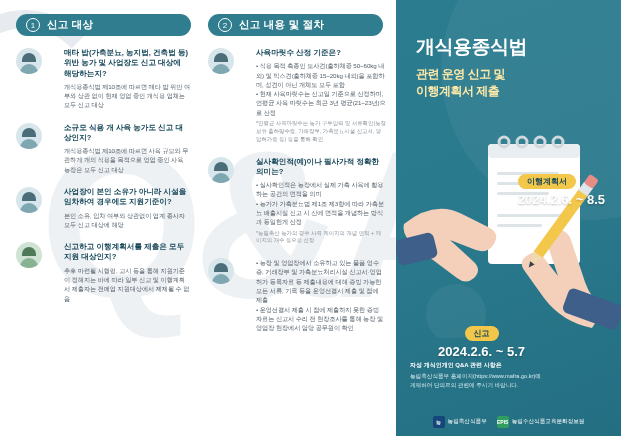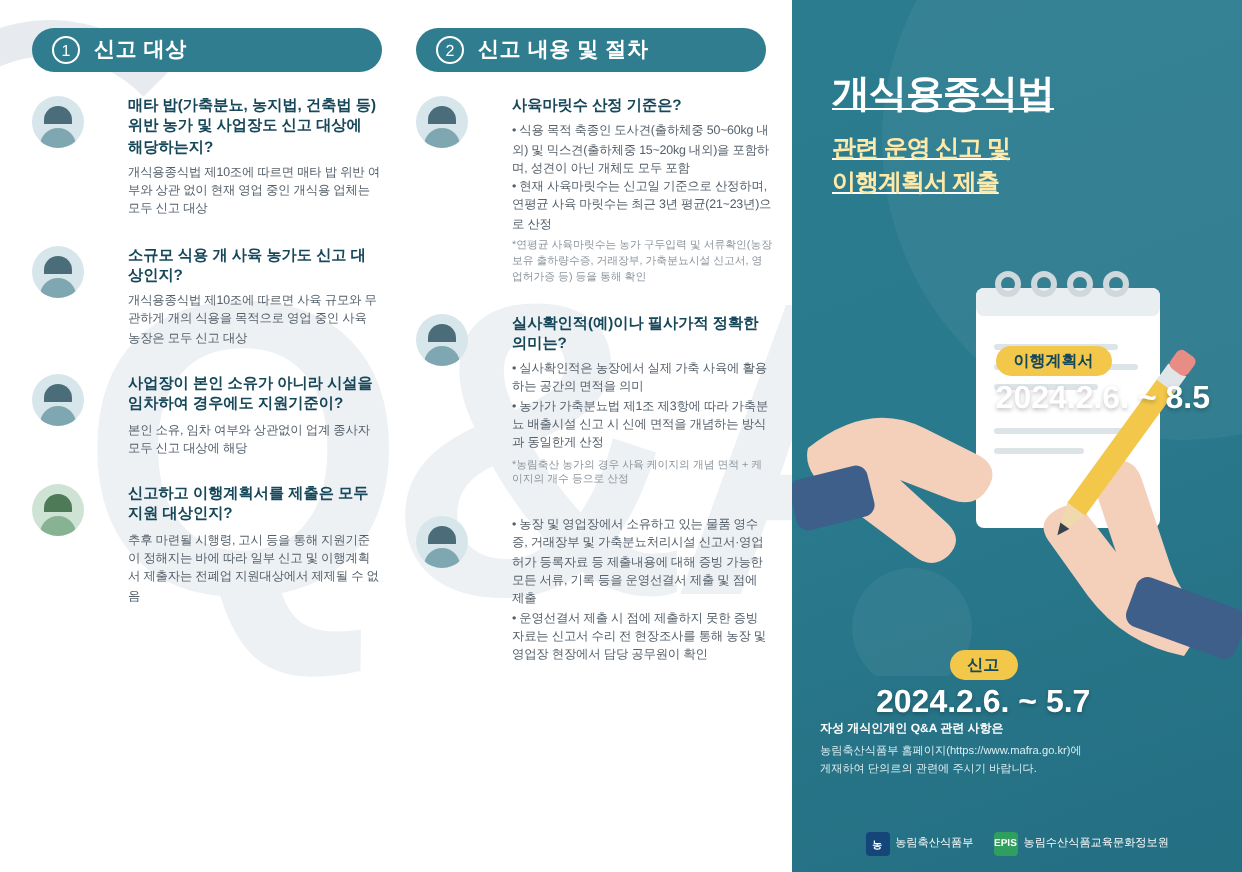--- a/index.html
+++ b/index.html
@@ -118,21 +118,20 @@
   }
 
   
   .poster {
     position: relative;
     width: 225px; height: 436px;
     background: linear-gradient(160deg, #2b7c8f 0%, #2a7a8d 45%, #246e82 100%);
     color: #fff;
     overflow: hidden;
     flex: 0 0 auto;
-    text-decoration: underline;
   }
   .poster-bg-circle {
     position: absolute;
     width: 300px; height: 300px;
     border-radius: 50%;
     background: rgba(255,255,255,0.05);
     right: -120px; top: -80px;
   }
   .poster-title {
     position: relative;
@@ -164,21 +163,21 @@
   .badge-label {
     background: #f2c74a;
     color: #17485a;
     font-size: 8px;
     padding: 2px 9px;
     border-radius: 8px;
     display: inline-block;
   }
   .badge-date {
     color: #fff;
-    font-size: 16px;
+    font-size: 13px;
     font-weight: bold;
     margin-top: 3px;
     text-shadow: 0 1px 2px rgba(0,0,0,.25);
   }
   .badge-a { right: 16px; top: 170px; text-align: left; }
   .badge-b { left: 14px; top: 322px; text-align: center; margin-left: 28px; }
 
   .poster-foot {
     position: absolute;
     left: 14px; right: 10px; bottom: 46px;

